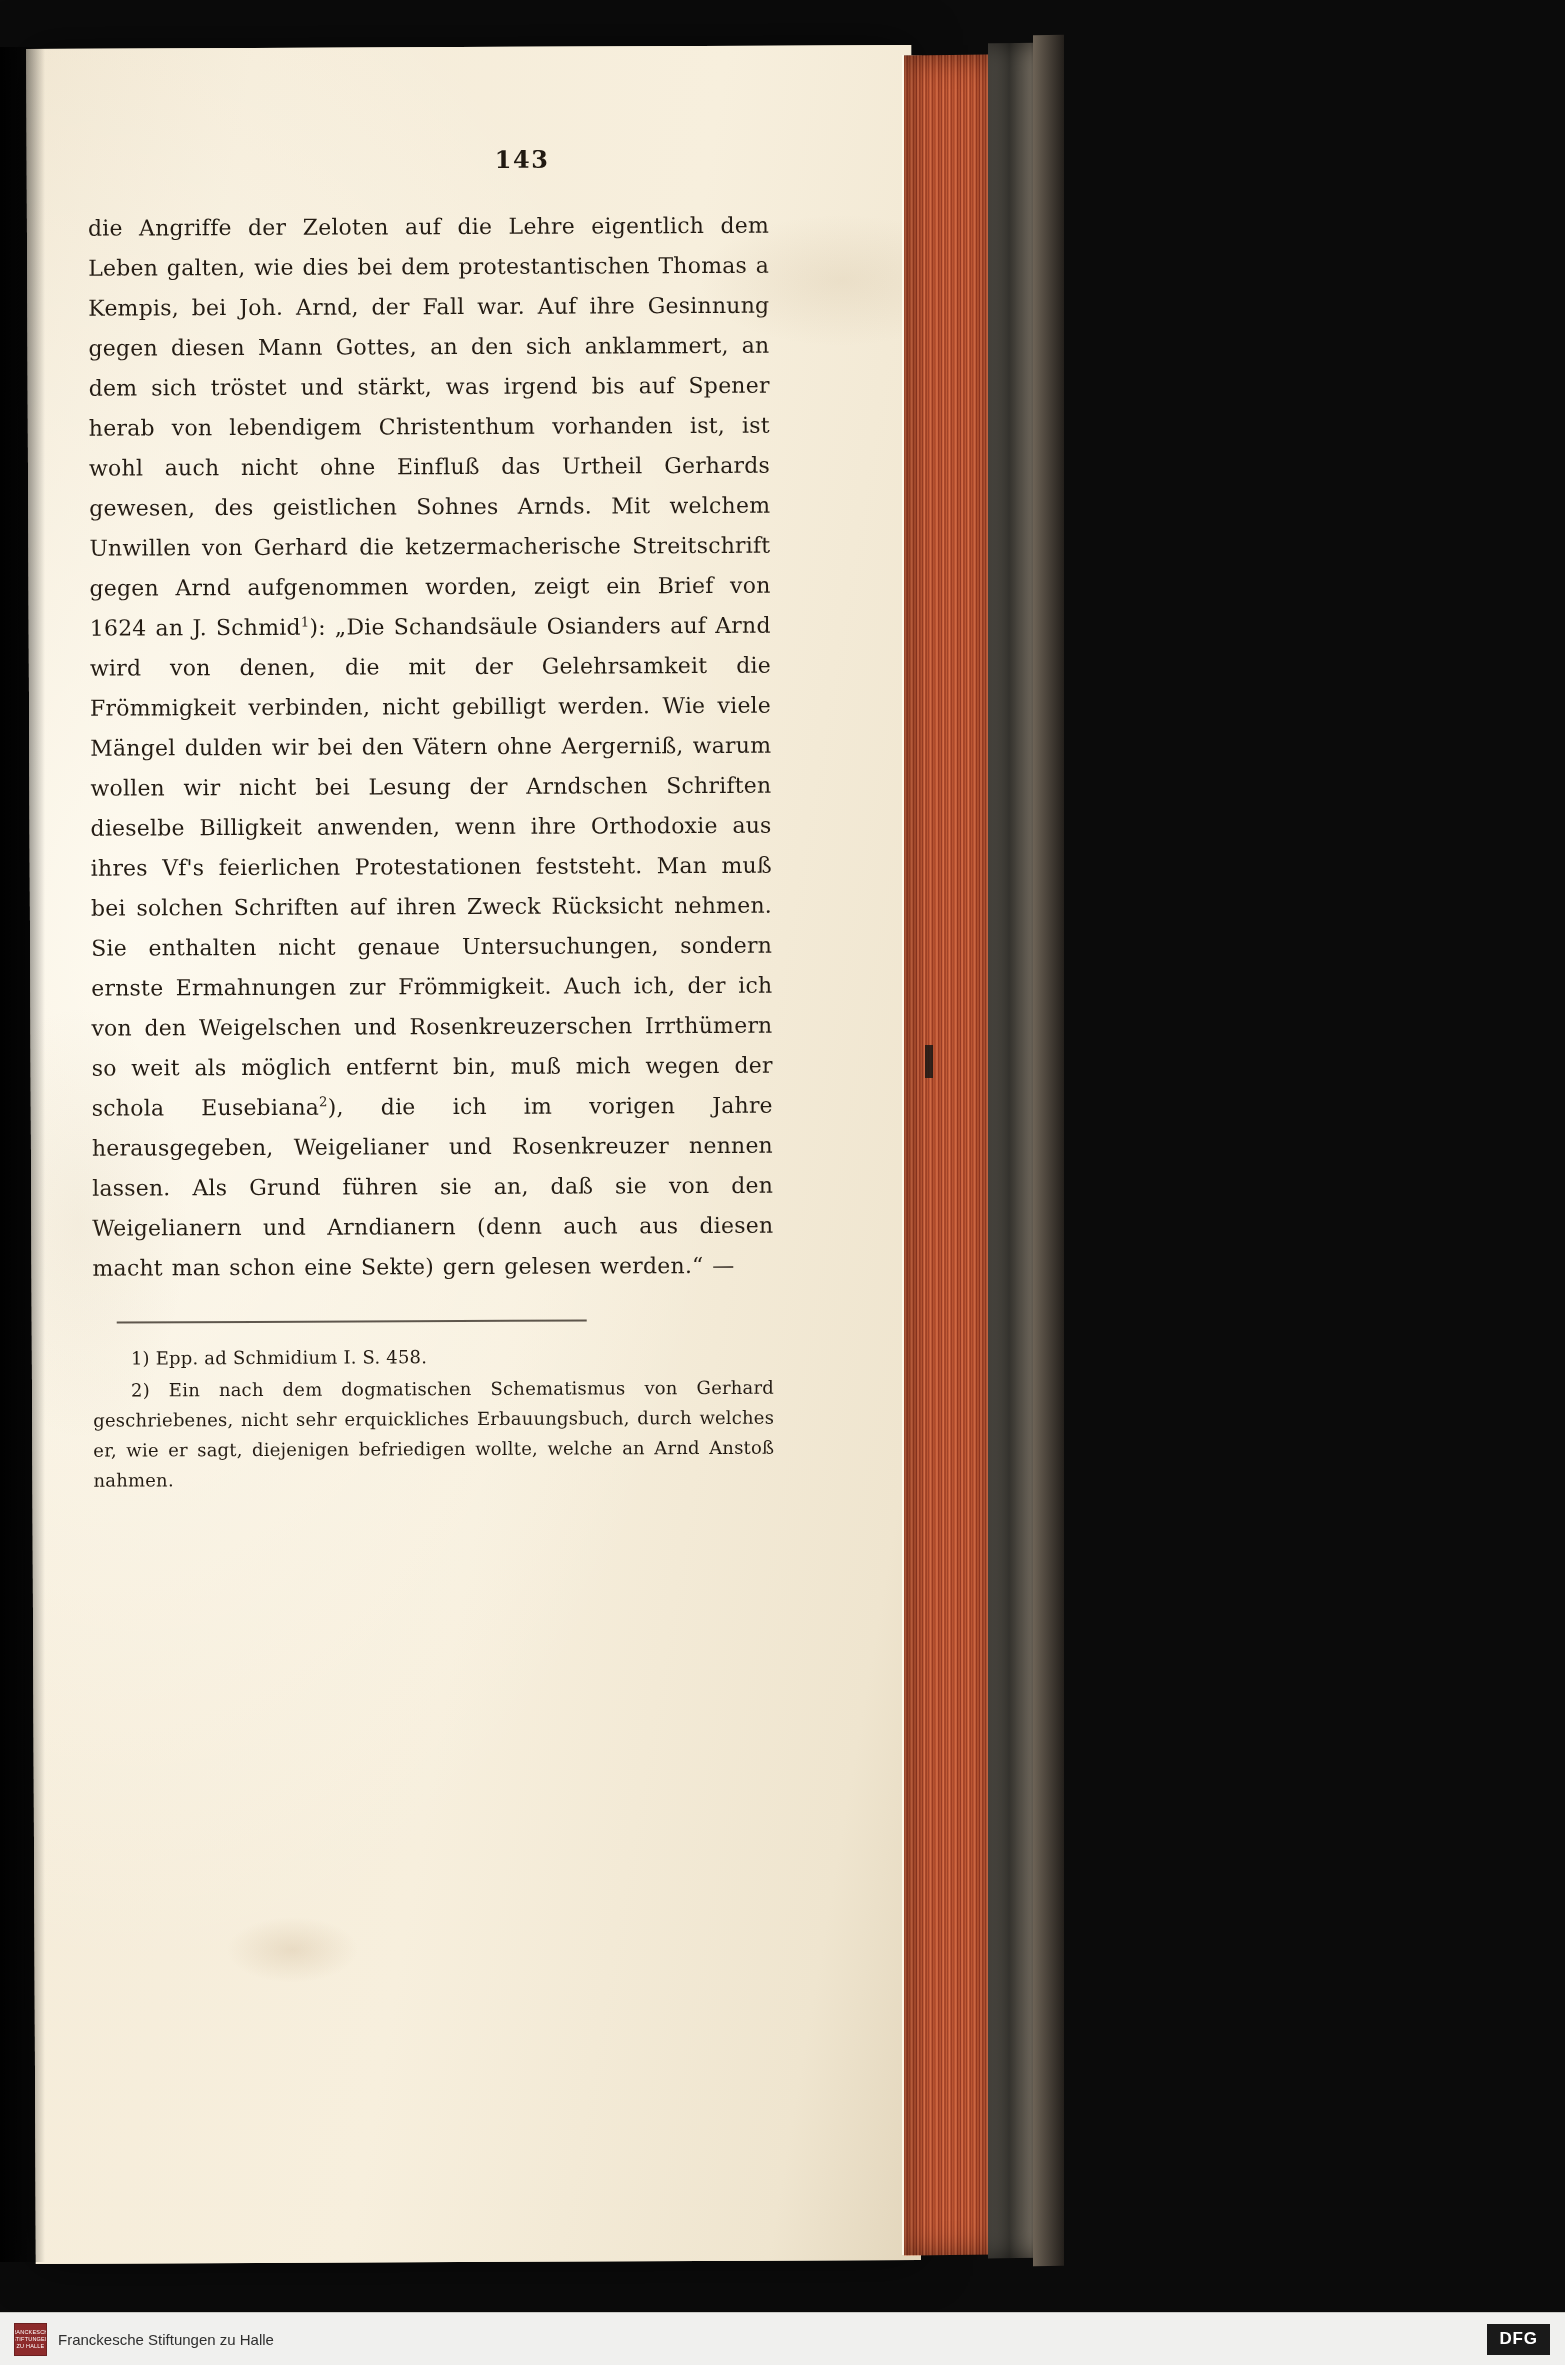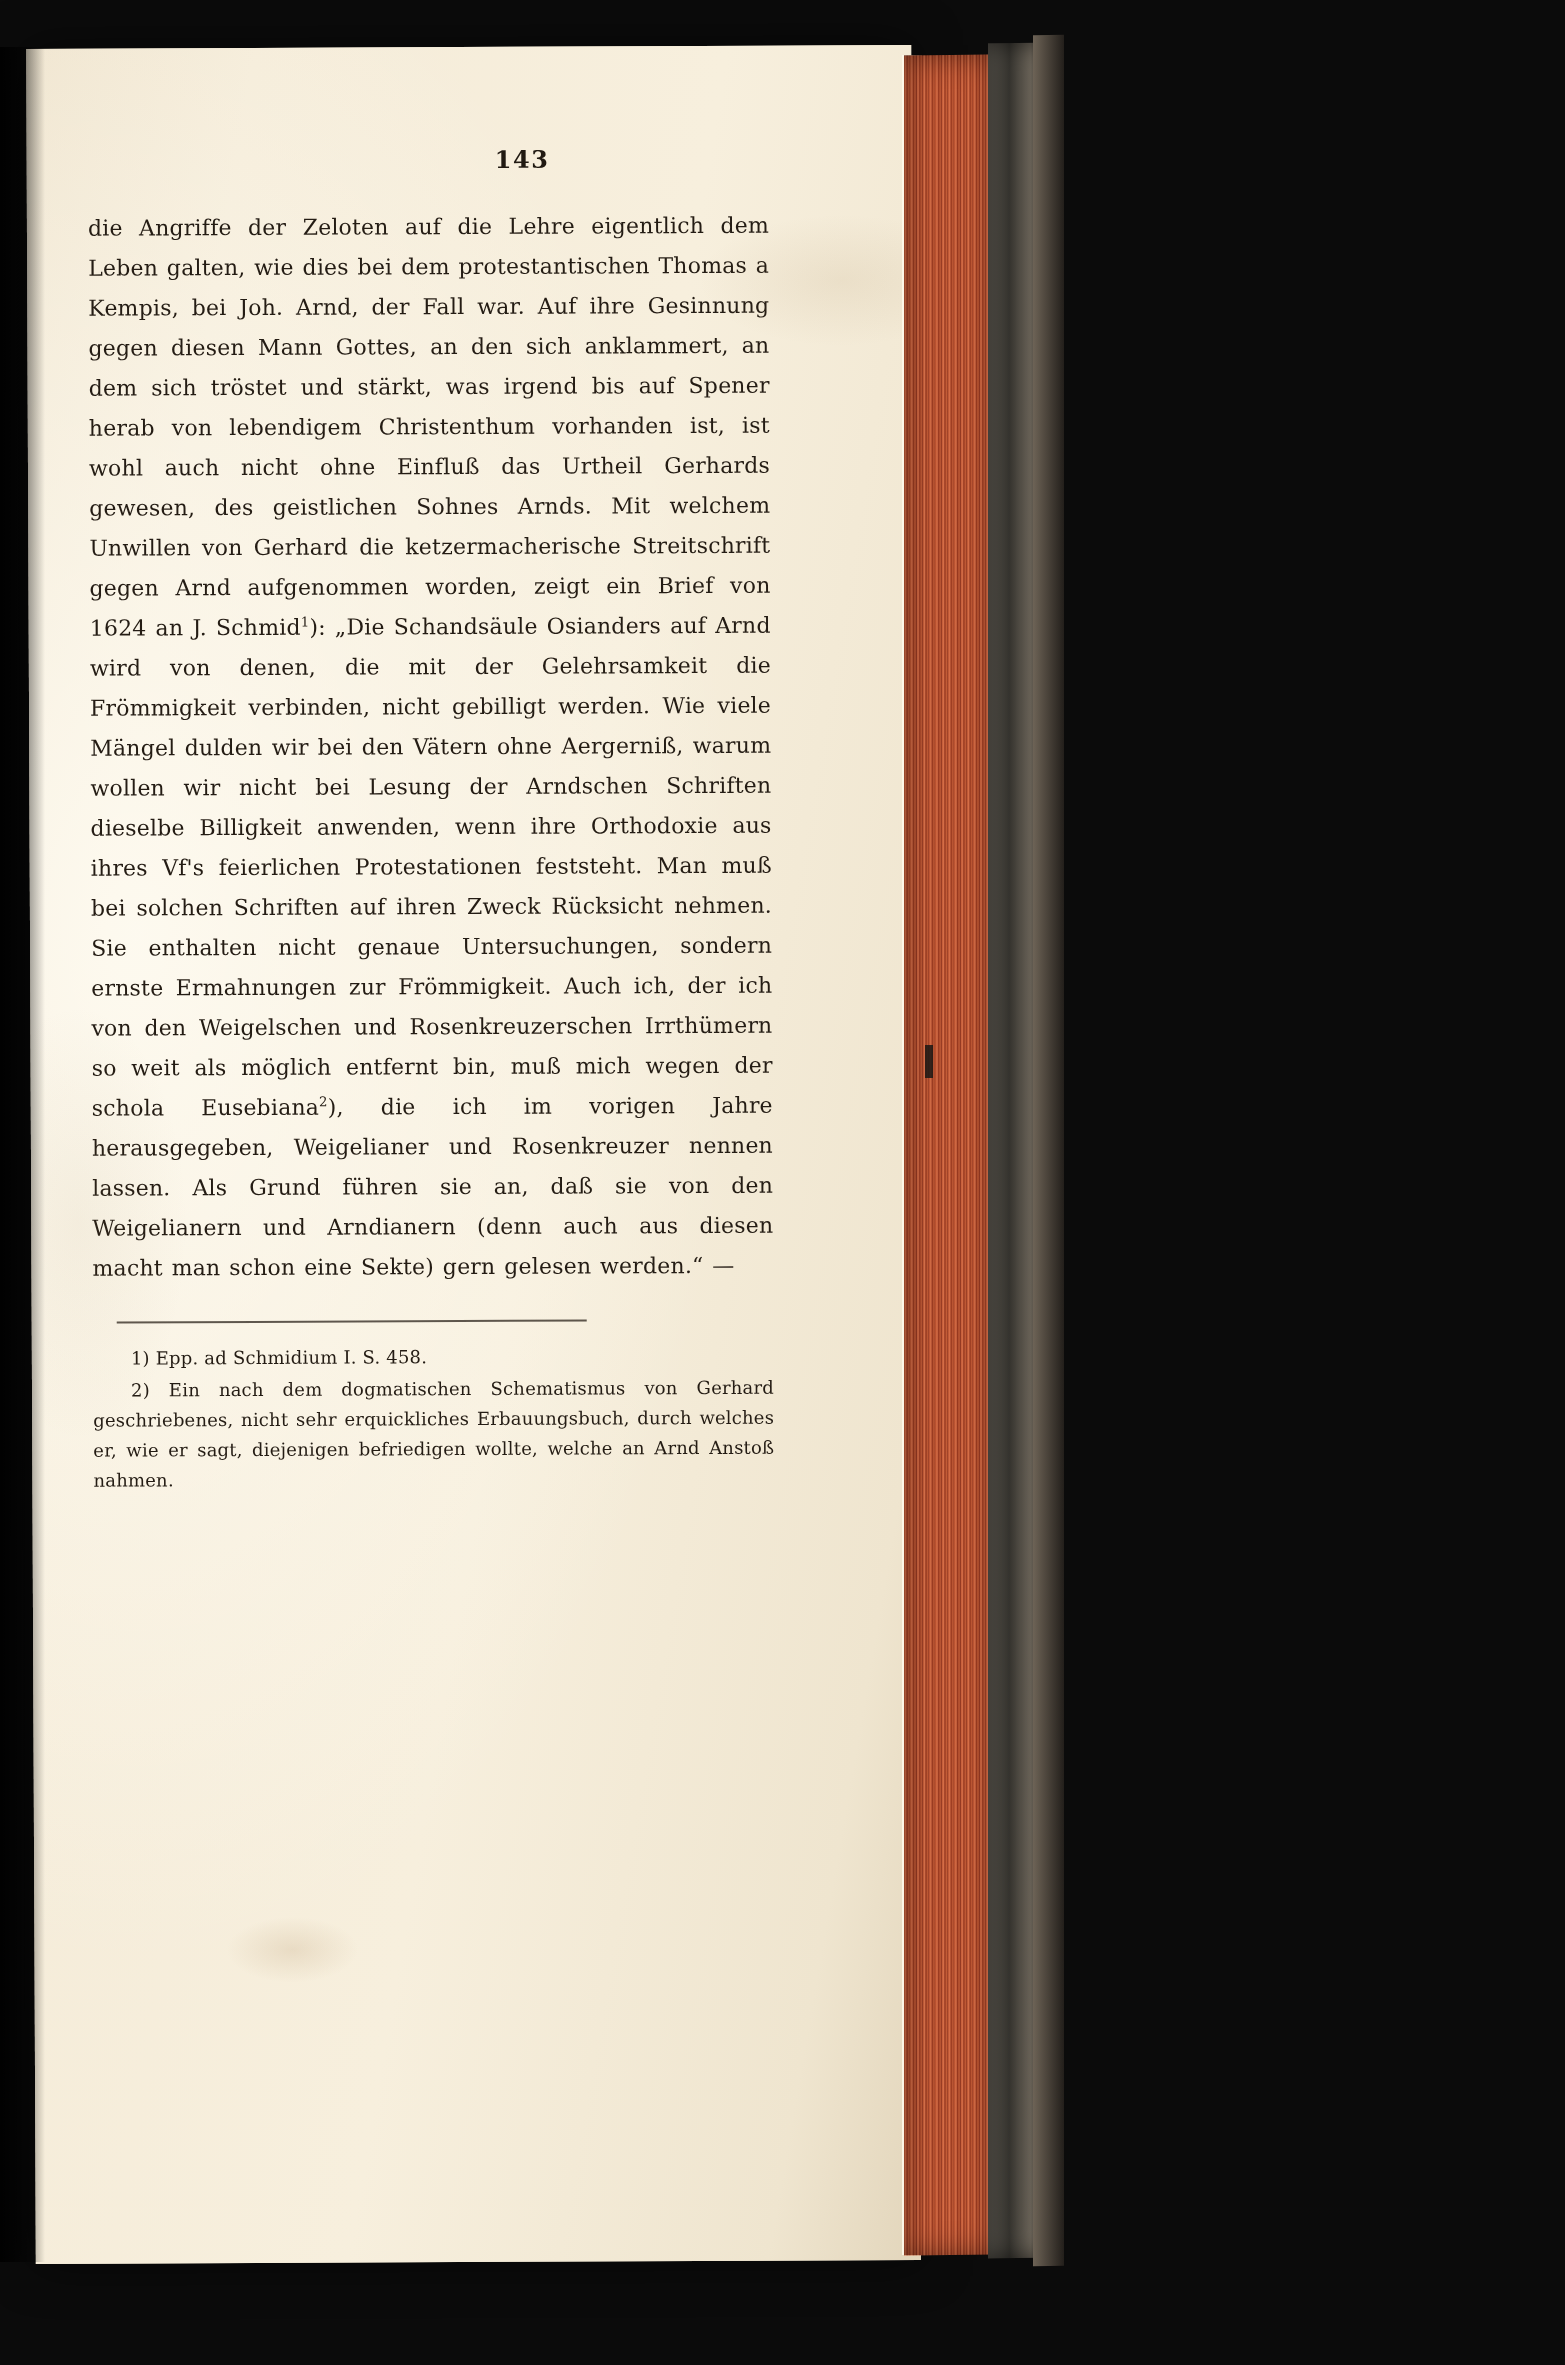--- a/index.html
+++ b/index.html
@@ -248,15 +248,22 @@
   </div>
 
   <div class="gutter-shadow"></div>
 
   <div class="fore-edge-light"></div>
   <div class="fore-edge"></div>
   <div class="clasp"></div>
   <div class="cover-edge"></div>
   <div class="cover-edge-outer"></div>
 
+  <div class="footer">
+    <div class="footer-left">
+      <div class="fs-logo">FRANCKESCHE STIFTUNGEN ZU HALLE</div>
+      <div class="fs-text">Franckesche Stiftungen zu Halle</div>
+    </div>
+    <div class="dfg-badge">DFG</div>
+  </div>
 
 </div>
 
 
 </body></html>

